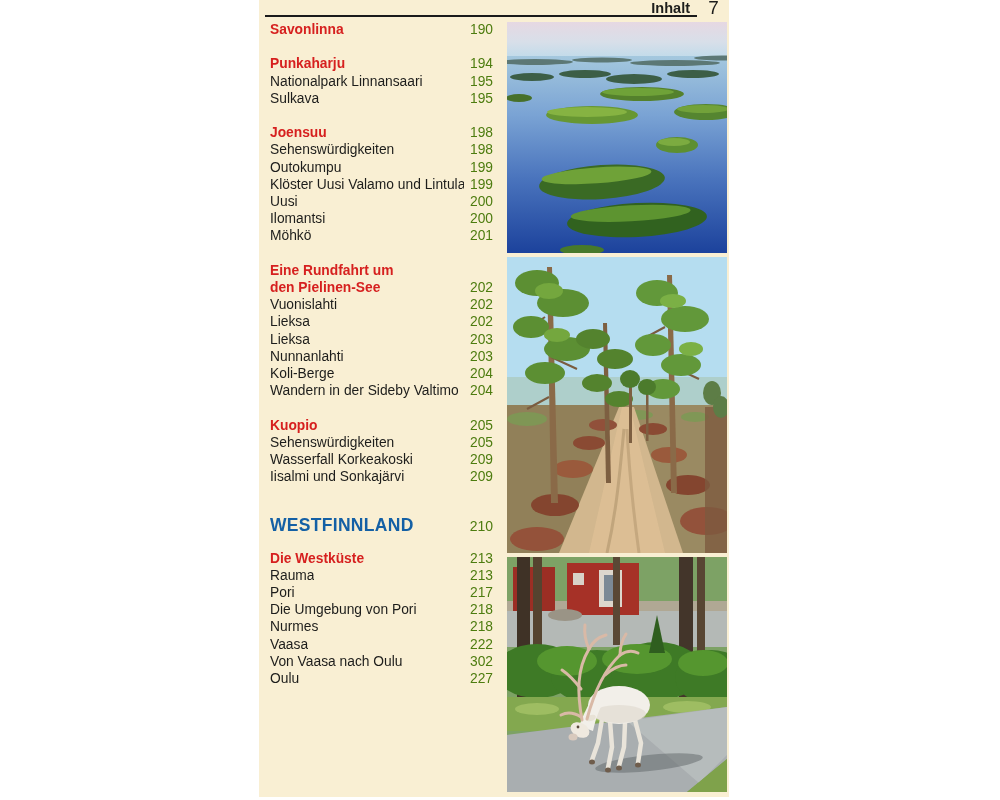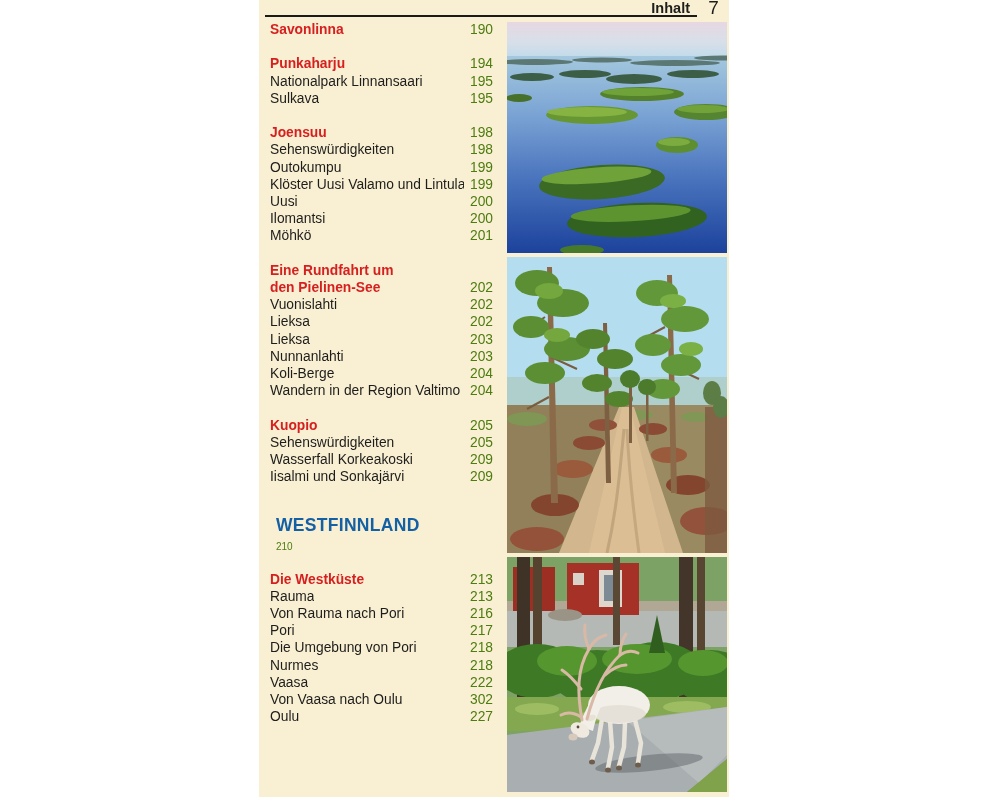--- a/index.html
+++ b/index.html
@@ -17,23 +17,23 @@
   
   .toc{position:absolute;left:11px;top:21px;width:223px;}
   .toc-section{margin-top:17.2px;}
   .toc-section:first-child{margin-top:0;}
   .toc-section.part{margin-top:29px;margin-bottom:-5px;}
   .toc-row{display:flex;justify-content:space-between;align-items:baseline;
            line-height:17.2px;font-size:13.8px;color:#1d1d1b;white-space:nowrap;}
   .toc-label{overflow:hidden;}
   .toc-page{margin-left:6px;color:#4d7c0f;font-weight:400;}
   .toc-row.heading .toc-label{color:#d6201f;font-weight:700;}
-  .toc-row.part{line-height:22px;font-size:17.5px;flex-direction:column;}
+  .toc-row.part{line-height:22px;font-size:17.5px;}
   .toc-row.part .toc-label{color:#1460a5;font-weight:700;letter-spacing:.3px;}
-  .toc-row.part .toc-page{font-size:10px;}
+  .toc-row.part .toc-page{font-size:14px;}
 
   
   .photo{position:absolute;left:248px;width:220px;}
   .photo1{top:22px;height:231px;}
   .photo2{top:257px;height:296px;}
   .photo3{top:557px;height:235px;}
   .photo svg{display:block;width:100%;height:100%;}
 </style>
 </head>
 <body>
@@ -119,21 +119,21 @@
           </div>
           <div class="toc-row item">
             <span class="toc-label">Nunnanlahti</span>
             <span class="toc-page">203</span>
           </div>
           <div class="toc-row item">
             <span class="toc-label">Koli-Berge</span>
             <span class="toc-page">204</span>
           </div>
           <div class="toc-row item">
-            <span class="toc-label">Wandern in der Region Valtimo</span>
+            <span class="toc-label">Wandern in der Sideby Valtimo</span>
             <span class="toc-page">204</span>
           </div>
         </div>
         <div class="toc-section">
           <div class="toc-row heading">
             <span class="toc-label">Kuopio</span>
             <span class="toc-page">205</span>
           </div>
           <div class="toc-row item">
             <span class="toc-label">Sehenswürdigkeiten</span>
@@ -155,24 +155,20 @@
           </div>
         </div>
         <div class="toc-section">
           <div class="toc-row heading">
             <span class="toc-label">Die Westküste</span>
             <span class="toc-page">213</span>
           </div>
           <div class="toc-row item">
             <span class="toc-label">Rauma</span>
             <span class="toc-page">213</span>
-          </div>
-          <div class="toc-row item">
-            <span class="toc-label">Von Rauma nach Pori</span>
-            <span class="toc-page">216</span>
           </div>
           <div class="toc-row item">
             <span class="toc-label">Pori</span>
             <span class="toc-page">217</span>
           </div>
           <div class="toc-row item">
             <span class="toc-label">Die Umgebung von Pori</span>
             <span class="toc-page">218</span>
           </div>
           <div class="toc-row item">

